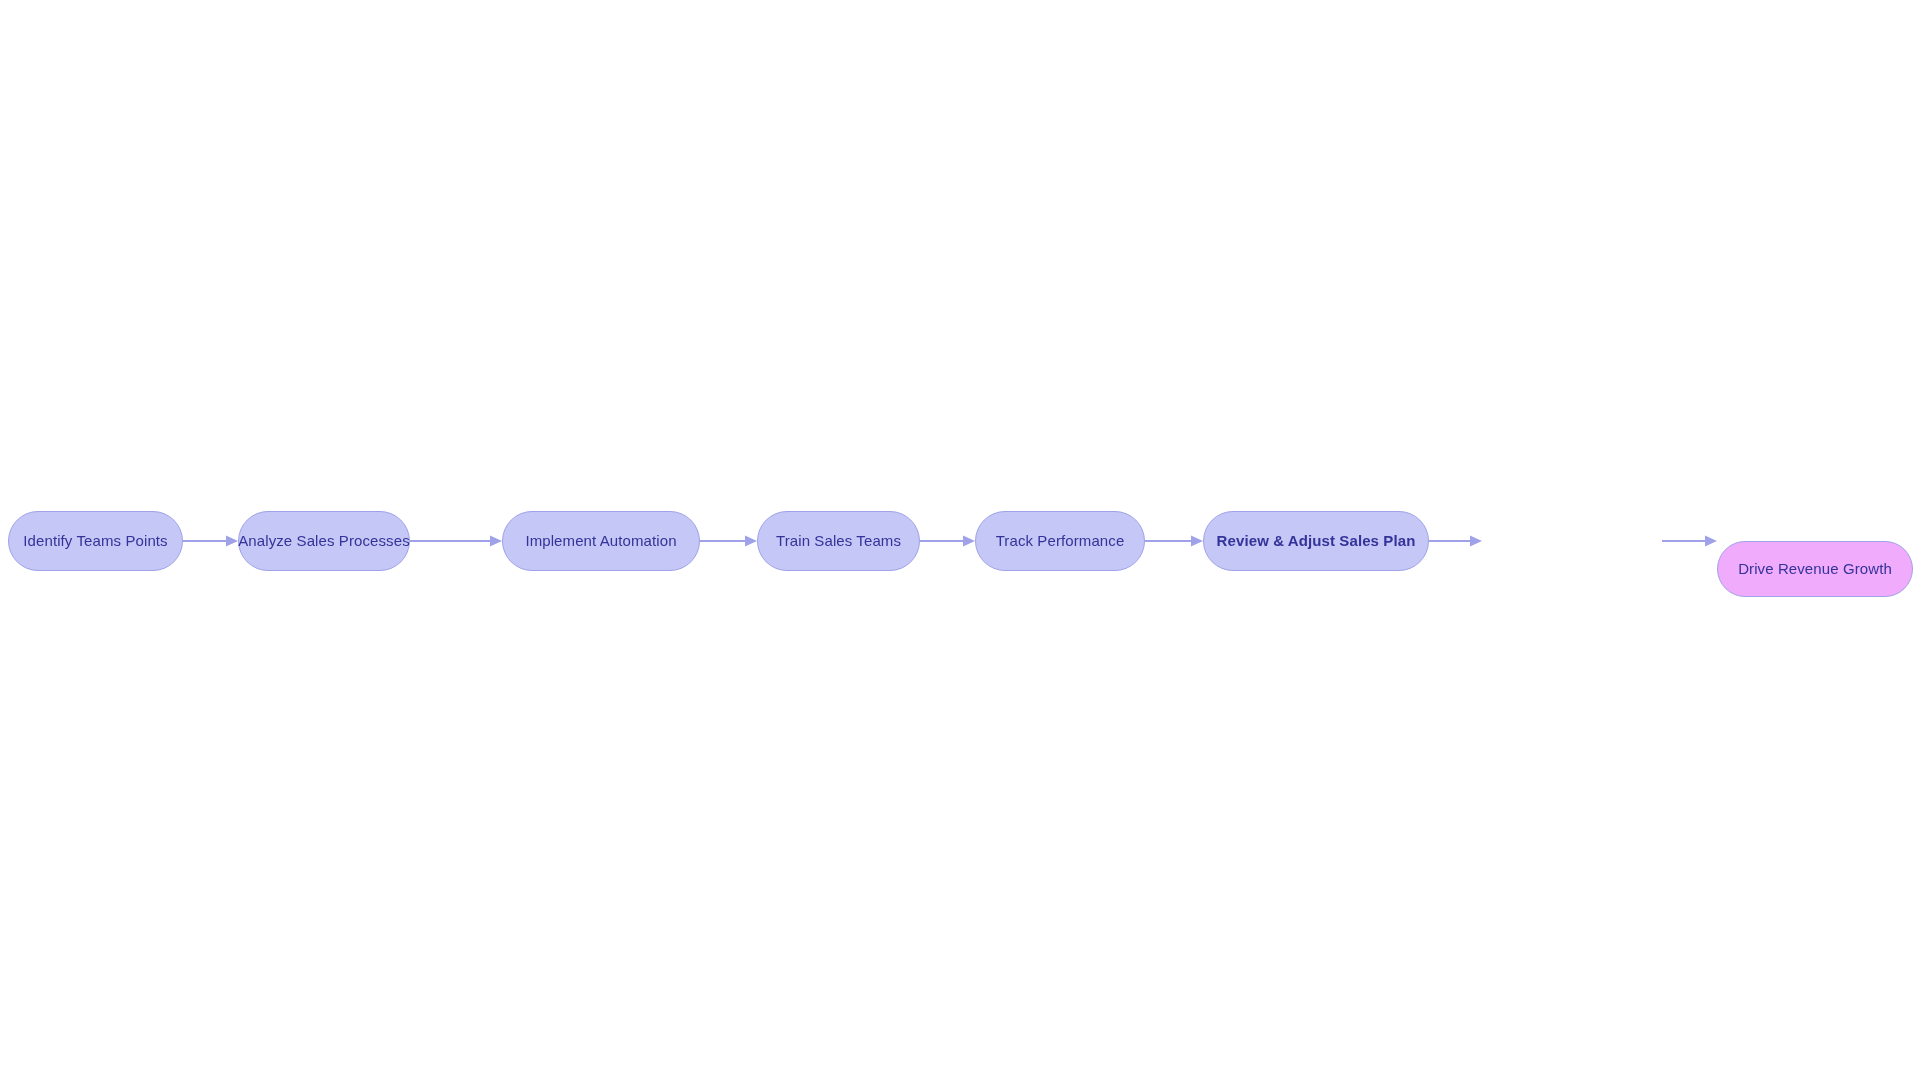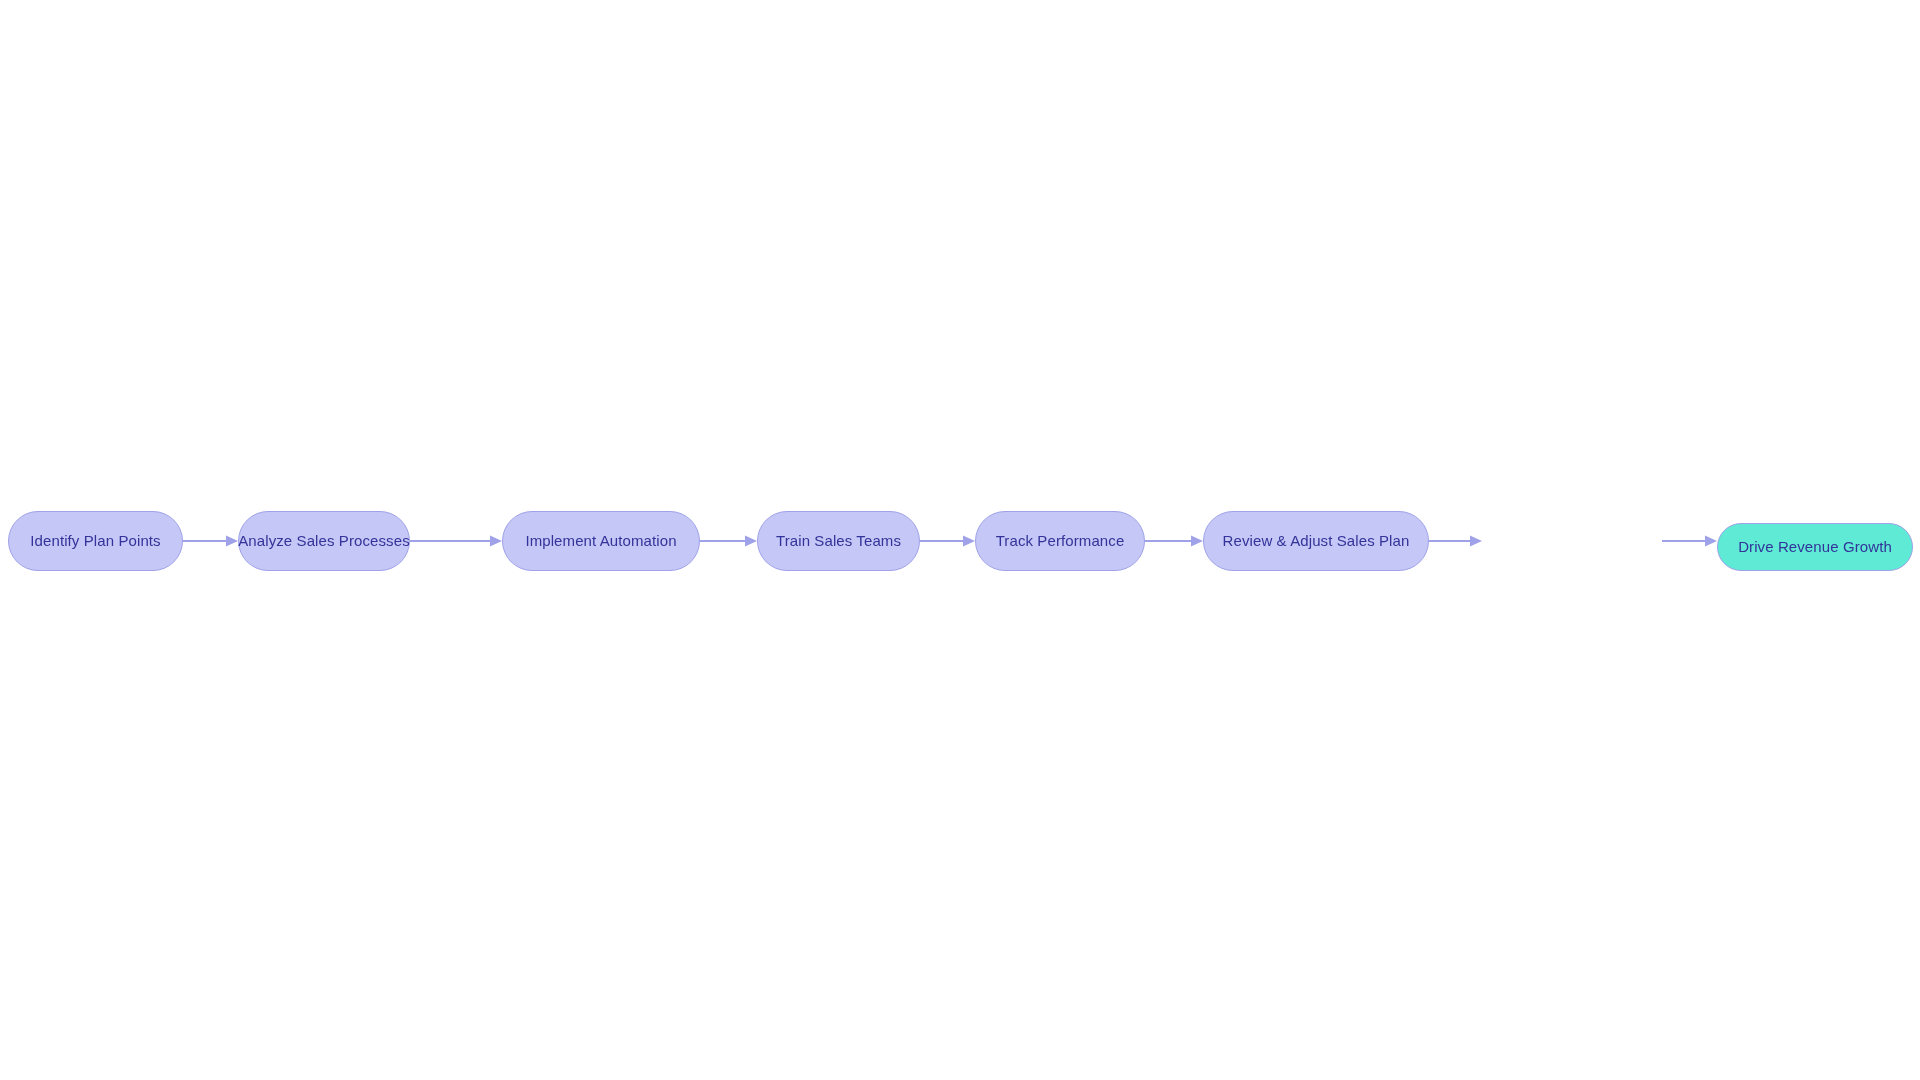--- a/index.html
+++ b/index.html
@@ -98,34 +98,34 @@
           <polygon points="41,0.5 53,6 41,11.5" fill="#9fa2e8"></polygon>
         </svg>
       </div>
       <div class="flow-edge" style="left: 1662px; top: 535px; width: 55px;">
         <svg width="55" height="12" viewBox="0 0 55 12">
           <line x1="0" y1="6" x2="43" y2="6" stroke="#9fa2e8" stroke-width="2"></line>
           <polygon points="43,0.5 55,6 43,11.5" fill="#9fa2e8"></polygon>
         </svg>
       </div>
       <div class="flow-node" style="left: 8px; top: 511px; width: 175px; height: 60px; border-radius: 30px; background: rgb(197, 199, 247); border-color: rgb(159, 162, 232);">
-        <span class="flow-node-label" style="color: rgb(51, 51, 153); font-size: 15px;">Identify Plan Points</span>
+        <span class="flow-node-label" style="color: rgb(51, 51, 153); font-size: 15px;">Identify Teams Points</span>
       </div>
       <div class="flow-node" style="left: 238px; top: 511px; width: 172px; height: 60px; border-radius: 30px; background: rgb(197, 199, 247); border-color: rgb(159, 162, 232);">
         <span class="flow-node-label" style="color: rgb(51, 51, 153); font-size: 15px;">Analyze Sales Processes</span>
       </div>
       <div class="flow-node" style="left: 502px; top: 511px; width: 198px; height: 60px; border-radius: 30px; background: rgb(197, 199, 247); border-color: rgb(159, 162, 232);">
         <span class="flow-node-label" style="color: rgb(51, 51, 153); font-size: 15px;">Implement Automation</span>
       </div>
       <div class="flow-node" style="left: 975px; top: 511px; width: 170px; height: 60px; border-radius: 30px; background: rgb(197, 199, 247); border-color: rgb(159, 162, 232);">
         <span class="flow-node-label" style="color: rgb(51, 51, 153); font-size: 15px;">Track Performance</span>
       </div>
       <div class="flow-node" style="left: 757px; top: 511px; width: 163px; height: 60px; border-radius: 30px; background: rgb(197, 199, 247); border-color: rgb(159, 162, 232);">
         <span class="flow-node-label" style="color: rgb(51, 51, 153); font-size: 15px;">Train Sales Teams</span>
       </div>
       <div class="flow-node" style="left: 1203px; top: 511px; width: 226px; height: 60px; border-radius: 30px; background: rgb(197, 199, 247); border-color: rgb(159, 162, 232);">
-        <span class="flow-node-label" style="color: rgb(51, 51, 153); font-size: 15px;">Review &amp; Adjust Sales Plan</span>
+        <span class="flow-node-label" style="color: rgb(51, 51, 153); font-size: 15px; font-weight: bold;">Review &amp; Adjust Sales Plan</span>
       </div>
-      <div class="flow-node" style="left: 1717px; top: 523px; width: 196px; height: 48px; border-radius: 30px; background: #5eead4; border-color: rgb(159, 162, 232);">
+      <div class="flow-node" style="left: 1717px; top: 541px; width: 196px; height: 56px; border-radius: 30px; background: #f0abfc; border-color: rgb(159, 162, 232);">
         <span class="flow-node-label" style="color: rgb(51, 51, 153); font-size: 15px;">Drive Revenue Growth</span>
       </div>
     </div>
 </div>
 
 </body></html>

